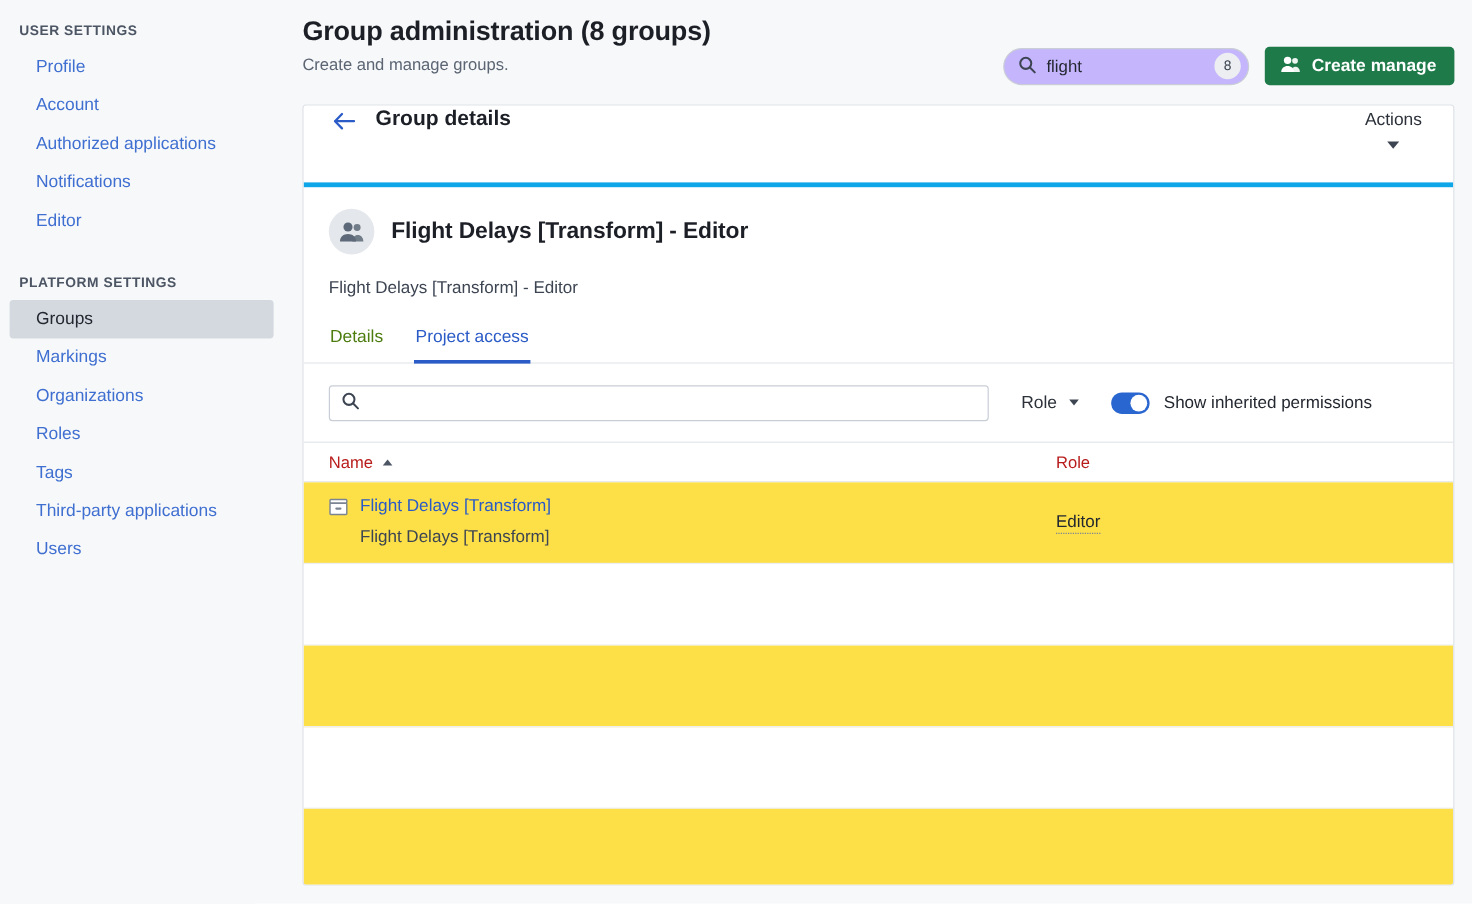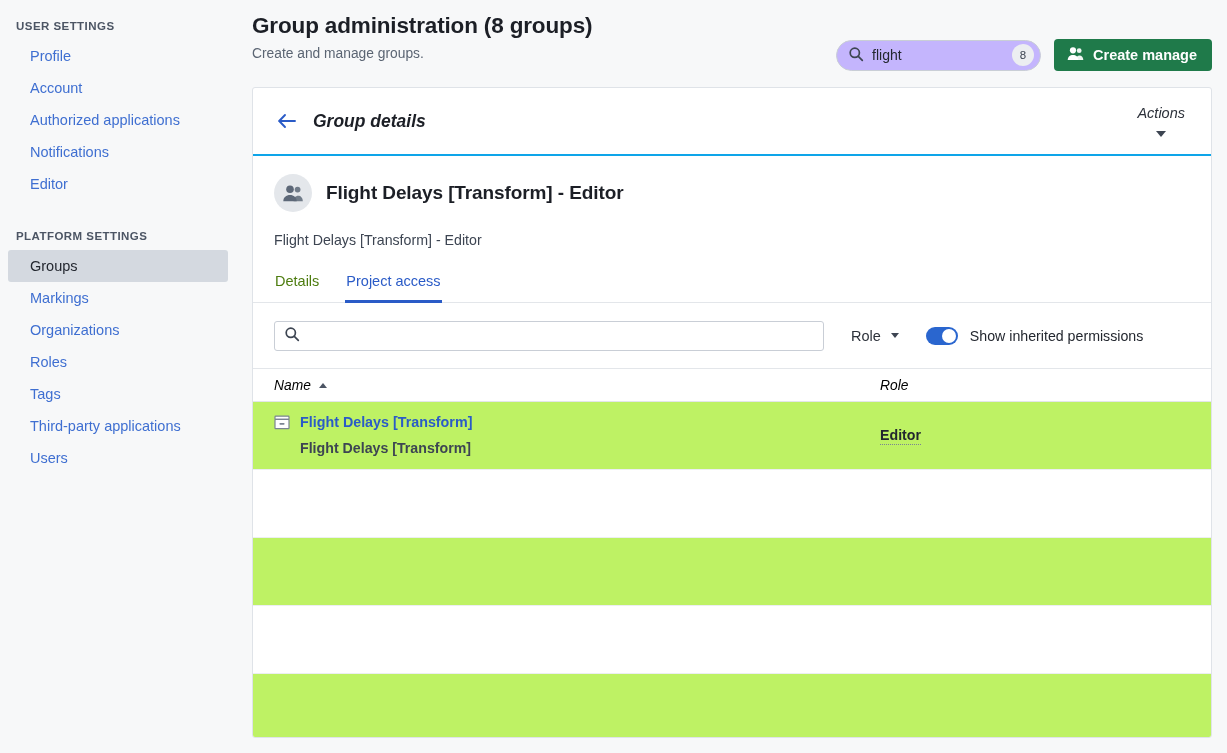--- a/index.html
+++ b/index.html
@@ -162,26 +162,25 @@
     border: 1px solid #dfe3e8;
     border-radius: 3px;
     height: 651px;
     display: flex;
     flex-direction: column;
     overflow: hidden;
   }
 
   .card-topbar {
     display: flex;
-    align-items: center;
+    align-items: flex-start;
     height: 68px;
     flex: 0 0 68px;
-    border-bottom: 2px solid #0ea5e9;
+    border-bottom: 4px solid #0ea5e9;
     padding: 0 20px 0 21px;
-    font-style: italic;
   }
 
   .back-arrow {
     display: flex;
     align-items: center;
     justify-content: center;
     width: 26px;
     height: 26px;
     cursor: pointer;
     flex: 0 0 auto;
@@ -363,46 +362,45 @@
     display: flex;
     align-items: center;
     height: 33px;
     flex: 0 0 33px;
     padding: 0 21px;
     border-bottom: 1px solid #e3e6ea;
   }
 
   .th {
     font-size: 13.8px;
-    color: #000000;
+    color: #b91c1c;
     display: flex;
     align-items: center;
     gap: 8px;
     cursor: pointer;
-    font-style: italic;
   }
   .th.col-name { flex: 1 1 auto; }
   .th.col-role { width: 310px; flex: 0 0 310px; }
 
   .chevron-up {
     width: 0; height: 0;
     border-left: 4.5px solid transparent;
     border-right: 4.5px solid transparent;
     border-bottom: 5.5px solid #4c5564;
   }
 
   .trow {
     display: flex;
     align-items: center;
     height: 68px;
     flex: 0 0 68px;
     padding: 0 21px;
     border-bottom: 1px solid #eceef1;
   }
-  .trow.striped { background: #bef264; font-weight: bold; }
+  .trow.striped { background: #fde047; }
 
   .cell-name { flex: 1 1 auto; min-width: 0; display: flex; gap: 10px; }
   .cell-role { width: 310px; flex: 0 0 310px; }
 
   .row-icon { flex: 0 0 auto; padding-top: 2px; }
 
   .row-link {
     font-size: 14.3px;
     color: #2a5bc7;
     text-decoration: none;

